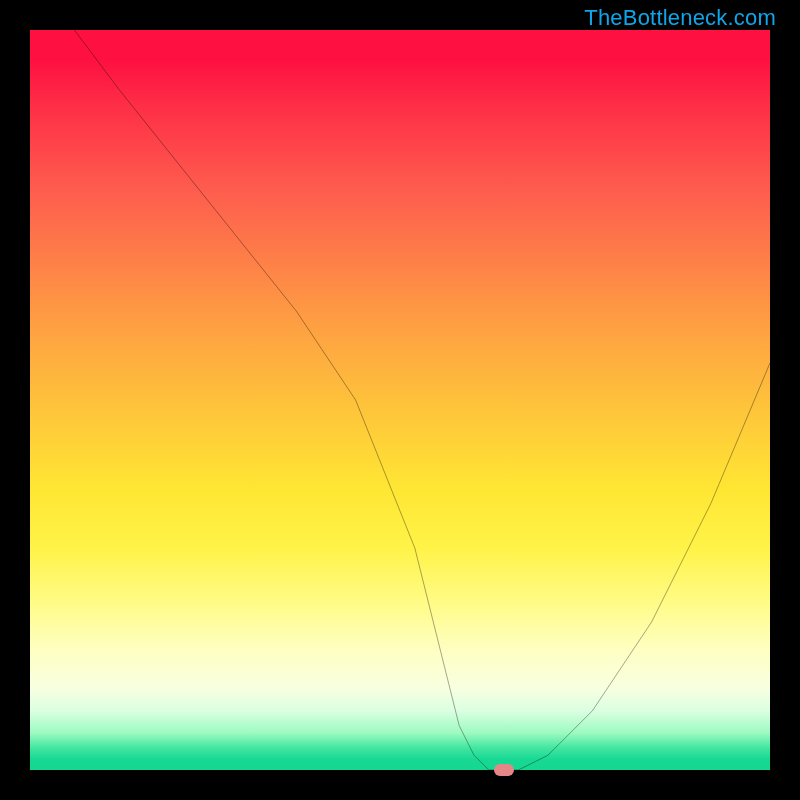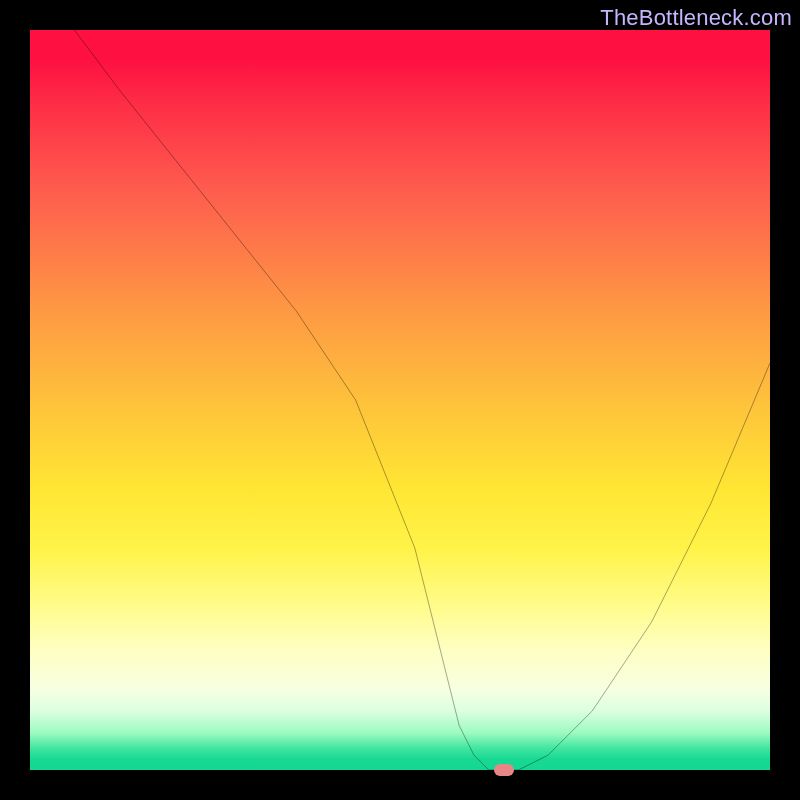--- a/index.html
+++ b/index.html
@@ -55,22 +55,22 @@
     position: absolute;
     width: 20px;
     height: 12px;
     border-radius: 6px;
     background: #e78686;
     transform: translate(-50%, -50%);
   }
   .watermark {
     position: absolute;
     top: 5px;
-    right: 8px;
-    color: #c4b5fd;
+    right: 24px;
+    color: #0ea5e9;
     font-size: 22px;
     font-weight: 400;
     letter-spacing: 0.2px;
   }
 </style>
 </head>
 <body>
 
 <div class="frame">
   <div class="watermark">TheBottleneck.com</div>

